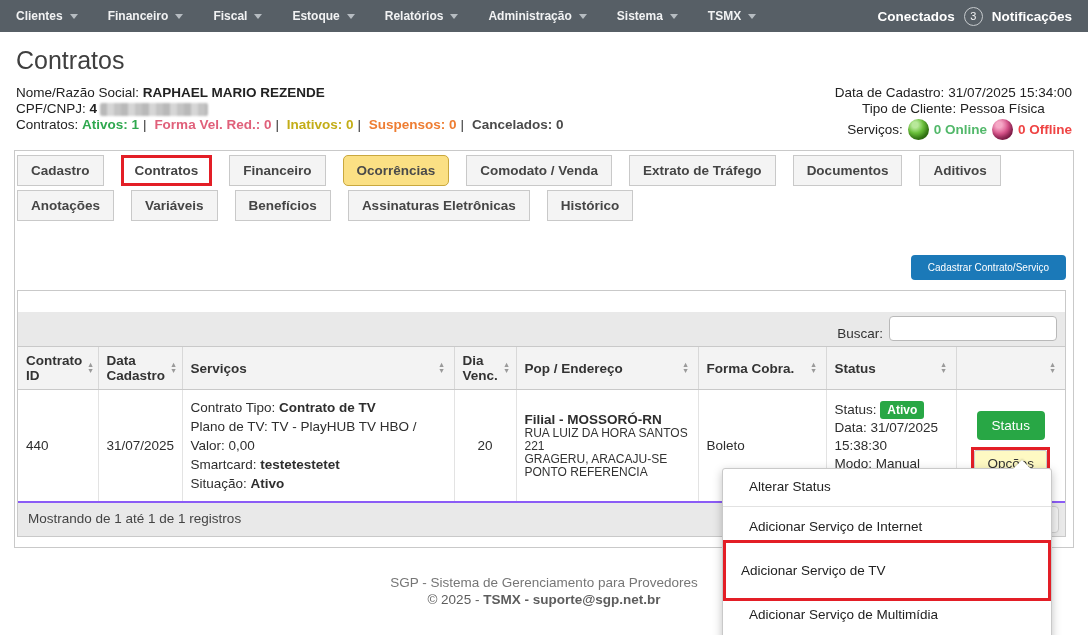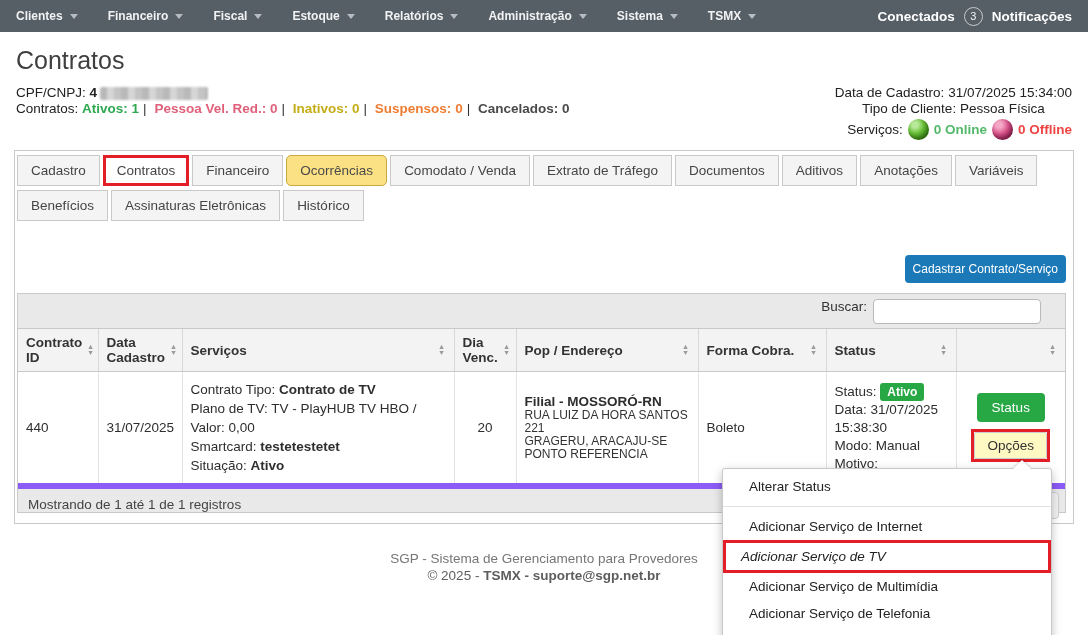--- a/index.html
+++ b/index.html
@@ -38,70 +38,70 @@
   .orb-green { background:radial-gradient(circle at 34% 28%, #b8e89a 0 14%, #6cc23c 40%, #3f9118 70%, #2d6e0f 100%);
     box-shadow:inset -2px -3px 4px rgba(0,0,0,.25); }
   .orb-pink { background:radial-gradient(circle at 34% 28%, #f5a8c6 0 14%, #d9538b 45%, #a92560 75%, #8c124a 100%);
     box-shadow:inset -2px -3px 4px rgba(0,0,0,.3); }
   .t-online { color:#52b86a; font-weight:700; }
   .t-offline { color:#ef4444; font-weight:700; }
 
   
   .panel { margin:0 14px; border:1px solid #c9c9c9; background:#fff; padding:4px 1px 10px; min-height:350px; }
   .tabs { display:flex; flex-wrap:wrap; padding:0 0 0 1px; }
-  .tab { background:#f4f4f4; border:1px solid #c9c9c9; color:#454545; font-size:13.5px; font-weight:400;
-    padding:7px 13px; margin:0 3px 4px 0; cursor:pointer; white-space:nowrap; }
+  .tab { background:#f4f4f4; border:1px solid #c9c9c9; color:#454545; font-size:13.5px; font-weight:700;
+    padding:7px 13px; margin:0 17px 4px 0; cursor:pointer; white-space:nowrap; }
   .tab.active { background:#fff; border:3px solid #e31e26; padding:5px 11px; }
   .tab.hl { background:#fbe084; border:1px solid #c9a83e; border-radius:5px; color:#4a4a4a; }
 
   .btn-row { display:flex; justify-content:flex-end; margin:30px 6px 10px 0; }
-  .btn-blue { background:#1b79b8; color:#fff; font-size:12px; border:none; border-radius:4px;
-    padding:7px 8px; cursor:pointer; }
+  .btn-blue { background:#1b79b8; color:#fff; font-size:10px; border:none; border-radius:4px;
+    padding:7px 17px; cursor:pointer; }
 
   
   .grid { border:1px solid #c9c9c9; margin:0 6px 0 1px; }
-  .grid-toolbar { background:#e9e9e9; display:flex; align-items:flex-start; justify-content:flex-end;
-    padding:5px 24px; height:35px; border-bottom:1px solid #c9c9c9; }
+  .grid-toolbar { background:#e9e9e9; display:flex; align-items:flex-end; justify-content:flex-end;
+    padding:5px 8px; height:35px; border-bottom:1px solid #c9c9c9;margin-top:21px; }
   .grid-toolbar label { font-size:13.5px; color:#333; margin-right:6px; }
   .search-input { width:168px; height:25px; border:1px solid #b9b9b9; border-radius:4px; background:#fff; padding:0 6px; font-size:13px; }
   table { border-collapse:collapse; width:100%; table-layout:fixed; }
   th { background:#f3f3f3; font-size:13.5px; color:#333; text-align:left; font-weight:700;
     padding:6px 8px; border-right:1px solid #d8d8d8; border-bottom:1px solid #c9c9c9; vertical-align:middle; }
   th .th-inner { display:flex; align-items:center; justify-content:space-between; }
   .sort-icon { color:#9a9a9a; font-size:9px; line-height:6px; display:inline-flex; flex-direction:column; margin-left:4px; }
   .sort-icon::before { content:"▲"; transform:scale(.8); }
   .sort-icon::after { content:"▼"; transform:scale(.8); }
   td { font-size:13.5px; color:#2e2e2e; padding:8px; border-right:1px solid #e3e3e3; vertical-align:middle; height:108px; background:#fff; }
   td.center { text-align:center; }
   .svc-cell div { line-height:19px; }
   .addr-bold { font-weight:700; font-size:13.5px; }
   .addr-small { font-size:12px; line-height:13px; color:#333; }
   .badge-green { background:#28a745; color:#fff; font-weight:700; font-size:12px; padding:2px 7px; border-radius:3px; }
   .status-cell div { line-height:18px; }
   .btn-cell { text-align:center; }
   .btn-status { background:#28a745; color:#fff; border:none; border-radius:4px; font-size:13.5px; padding:7px 15px; cursor:pointer; }
   .opt-wrap { display:inline-block; border:3px solid #e31e26; margin-top:7px; }
   .btn-options { background:#fef9c3; color:#333; border:1px solid #ccc; border-radius:2px; font-size:13.5px; padding:5px 12px; cursor:pointer; }
-  .grid-footer { background:#e9e9e9; border-top:6px solid #8b5cf6; padding:8px 10px; font-size:13.5px; color:#444;
-    position:relative; height:29px; }
+  .grid-footer { background:#e9e9e9; border-top:2px solid #8b5cf6; padding:8px 10px; font-size:13.5px; color:#444;
+    position:relative; height:35px; }
   .btn-next { position:absolute; right:6px; top:3px; background:#f2f2f2; border:1px solid #cfcfcf; color:#9a9a9a;
     border-radius:4px; font-size:13px; padding:5px 12px; }
 
   
   .site-footer { text-align:center; margin-top:26px; font-size:13.5px; color:#767676; line-height:17px; }
   .site-footer .row2 { color:#5d5d5d; }
 
   
   .dropdown { position:absolute; left:722px; top:468px; width:330px; background:#fff;
     border:1px solid #c9c9c9; border-radius:3px; box-shadow:0 3px 10px rgba(0,0,0,.25); padding:4px 0 6px; z-index:20; }
   .dropdown::before { content:""; position:absolute; top:-9px; right:20px; width:0; height:0;
     border-left:9px solid transparent; border-right:9px solid transparent; border-bottom:9px solid #fff;
     filter:drop-shadow(0 -1px 1px rgba(0,0,0,.2)); }
   .menu-item { font-size:13.5px; color:#222; padding:6px 26px; cursor:pointer; white-space:nowrap; }
-  .menu-item.annotated { border:3px solid #e31e26; padding:6px 15px;font-style:italic; }
+  .menu-item.annotated { border:3px solid #e31e26; padding:20px 15px; }
   .menu-divider { border-top:1px solid #e2e2e2; margin:6px 0; }
 </style>
 </head>
 <body>
 
 <div class="navbar">
   <div class="nav-item">
       <span>Clientes</span>
       <span class="caret-down"></span>
     </div>
@@ -137,25 +137,26 @@
     <span>Conectados</span>
     <span class="conn-badge">3</span>
     <span>Notificações</span>
   </div>
 </div>
 
 <div class="page-title">Contratos</div>
 
 <div class="info-wrap">
   <div class="info-left">
+    <div><span>Nome/Razão Social:</span> <span class="b">RAPHAEL MARIO REZENDE</span></div>
     <div><span>CPF/CNPJ:</span> <span class="b">4</span><span class="doc-blur"></span></div>
     <div>
       <span>Contratos:</span>
       <span class="c-green"><span>Ativos:</span> <span>1</span></span><span class="sep">|</span>
-      <span class="c-pink"><span>Pessoa Vel. Red.:</span> <span>0</span></span><span class="sep">|</span>
+      <span class="c-pink"><span>Forma Vel. Red.:</span> <span>0</span></span><span class="sep">|</span>
       <span class="c-yellow"><span>Inativos:</span> <span>0</span></span><span class="sep">|</span>
       <span class="c-orange"><span>Suspensos:</span> <span>0</span></span><span class="sep">|</span>
       <span class="c-gray"><span>Cancelados:</span> <span>0</span></span>
     </div>
   </div>
   <div class="info-right">
     <div><span>Data de Cadastro:</span> <span>31/07/2025 15:34:00</span></div>
     <div><span>Tipo de Cliente:</span> <span>Pessoa Física</span></div>
     <div class="svc-line">
       <span>Serviços:</span>

